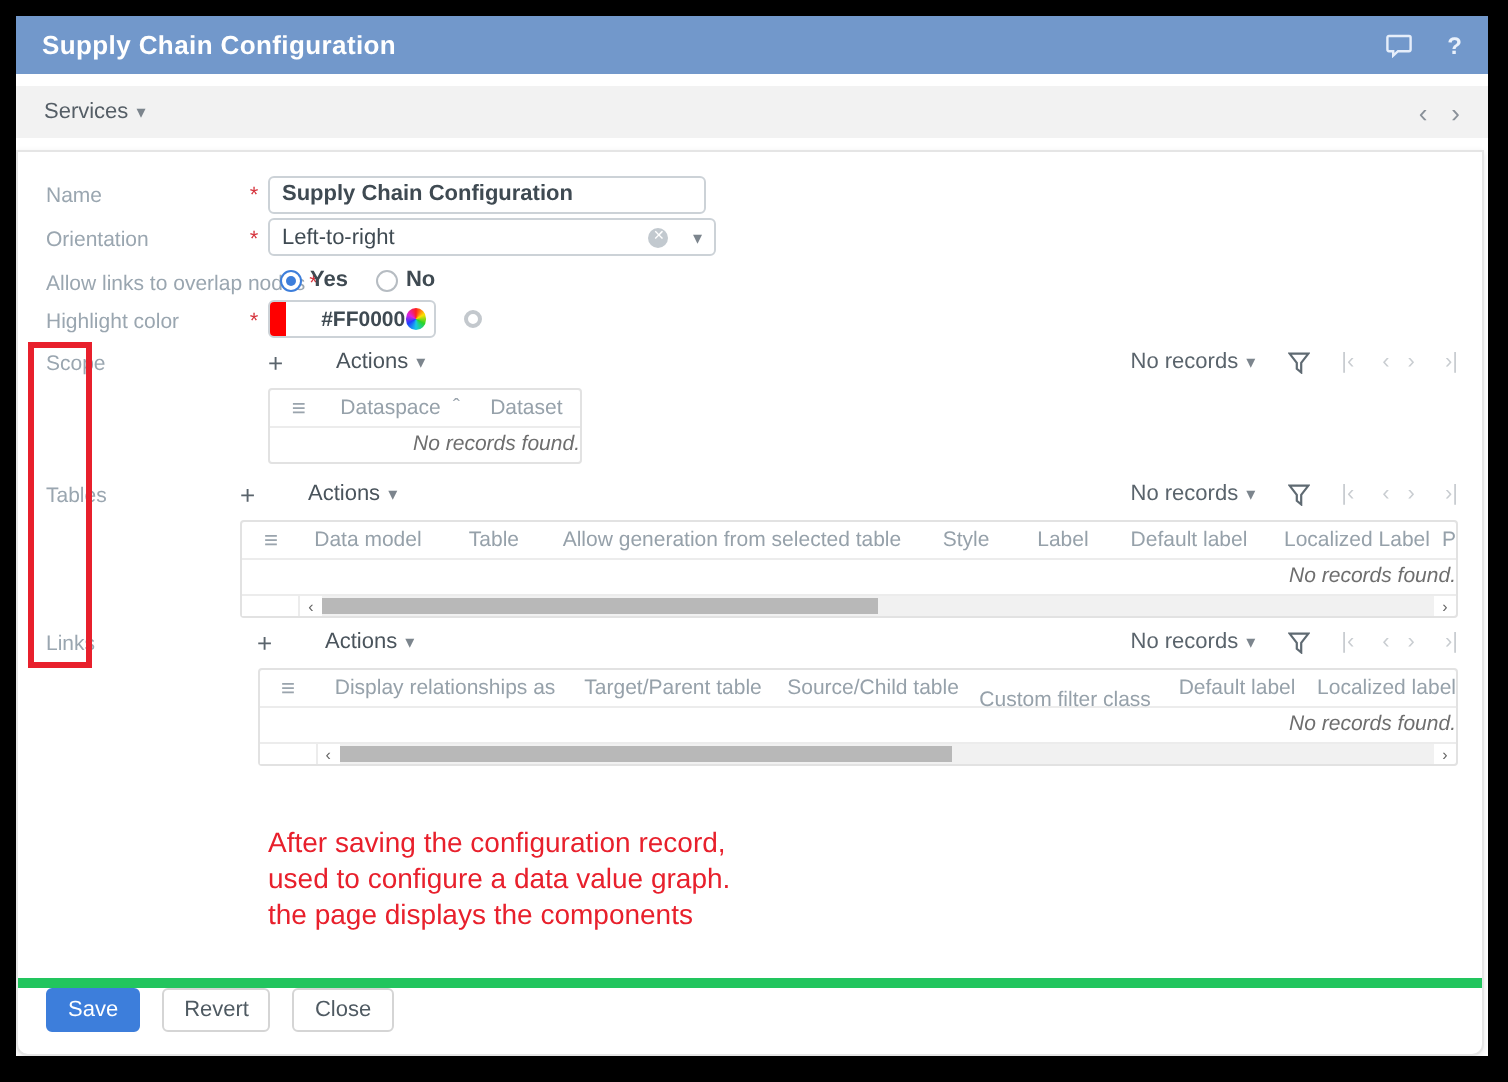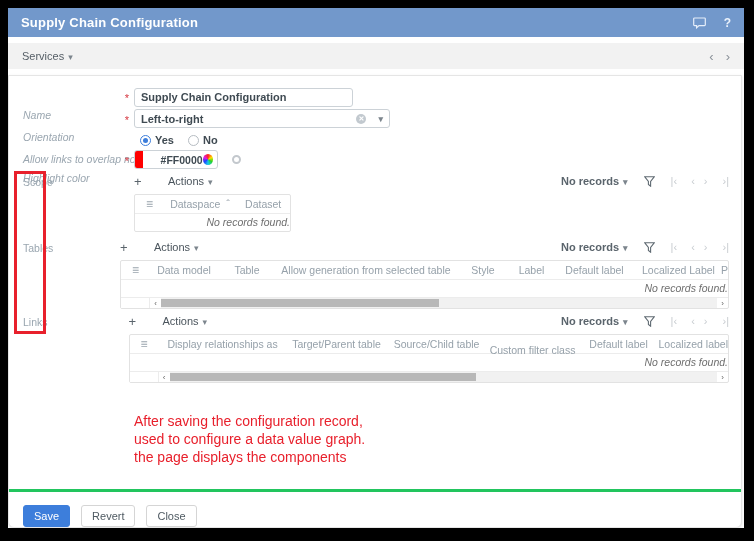--- a/index.html
+++ b/index.html
@@ -22,28 +22,28 @@
 
   
   .card { position:absolute; top:67px; left:0; width:734px; height:453px; background:#fff;
           border:1px solid #e5e5e5; border-radius:0 0 6px 6px; box-shadow:0 1px 3px rgba(0,0,0,.10); }
 
   .red-box { position:absolute; left:5px; top:95px; width:32px; height:163px; border:3px solid #e8202c; z-index:5; }
 
   
   .form-block { position:absolute; top:11px; left:0; right:0; }
   .form-row { position:relative; height:22px; }
-  .f-label { position:absolute; left:14px; top:22px; font-size:10.5px; color:#9aa6b0; white-space:nowrap;font-style:italic; }
+  .f-label { position:absolute; left:14px; top:5px; font-size:10.5px; color:#9aa6b0; white-space:nowrap; }
   .f-req { position:absolute; left:112px; width:12px; text-align:center; top:5px; color:#d6363f; font-size:11px; }
   .req-inline { color:#d6363f; font-size:11px; margin-left:2px; }
   .f-control { position:absolute; left:125px; top:0; }
   .txt-input { width:219px; height:19px; border:1px solid #ccd2d7; border-radius:3px; font-size:11px;
                color:#3f4a52; padding:0 6px; font-family:"Liberation Sans",sans-serif; font-weight:bold; }
-  .select-box { width:256px; height:19px; border:1px solid #ccd2d7; border-radius:3px; display:flex;
-                align-items:center; padding:0 6px; font-size:11px; color:#3f4a52; font-weight:bold; background:#fff; cursor:pointer; }
+  .select-box { width:224px; height:19px; border:1px solid #ccd2d7; border-radius:3px; display:flex;
+                align-items:center; padding:0 6px; font-size:11px; color:#3f4a52; font-weight:normal; background:#fff; cursor:pointer; }
   .select-box .grow { flex:1; }
   .clear-circle { width:10px; height:10px; border-radius:50%; background:#c2c9cf; color:#fff; font-size:7px;
                   line-height:10px; text-align:center; margin-right:8px; }
   .radio-row { display:flex; align-items:flex-end; gap:14px; padding-top:3px; margin-left:6px; }
   .radio-opt { display:flex; align-items:center; gap:4px; font-size:11px; color:#3f4a52; font-weight:bold; cursor:pointer; }
   .radio-dot { width:11px; height:11px; border-radius:50%; border:1px solid #b6bcc2; background:#fff; position:relative; }
   .radio-dot.sel { border-color:#3d7edb; }
   .radio-dot.sel::after { content:""; position:absolute; left:2px; top:2px; width:5px; height:5px; border-radius:50%; background:#3d7edb; }
   .color-field { width:84px; height:19px; border:1px solid #ccd2d7; border-radius:3px; display:flex; align-items:center; overflow:hidden; background:#fff; }
   .color-swatch { width:8px; align-self:stretch; }
@@ -54,43 +54,43 @@
 
   
   .section { position:absolute; left:0; right:0; display:flex; }
   .sec-scope { top:96px; } .sec-tables { top:162px; } .sec-links { top:236px; }
   .s-label { width:125px; padding-left:14px; padding-top:4px; font-size:10.5px; color:#9aa6b0; }
   .s-body { flex:1; padding-right:12px; }
   .grid-toolbar { height:18px; display:flex; align-items:center; margin-bottom:4px; }
   .plus-btn { font-size:13px; color:#5a646c; width:20px; cursor:pointer; }
   .actions-btn { font-size:11px; color:#4a545c; margin-left:14px; cursor:pointer; }
   .tb-right { margin-left:auto; display:flex; align-items:center; }
-  .records-dd { font-size:11px; color:#5a646c; cursor:pointer;font-weight:bold; }
+  .records-dd { font-size:11px; color:#5a646c; cursor:pointer; }
   .funnel { margin-left:16px; cursor:pointer; display:flex; }
   .pager { display:flex; align-items:center; color:#c9cdd1; font-size:11px; margin-left:16px; }
   .pg { cursor:default; }
   .pg-first { margin-right:14px; } .pg-next { margin-left:9px; } .pg-last { margin-left:15px; }
   .grid-wrap { border:1px solid #e2e2e2; border-radius:2px; background:#fff; }
   .g-head { display:flex; height:19px; align-items:center; border-bottom:1px solid #ececec; }
   .g-th { font-size:10.5px; color:#96a1aa; text-align:center; white-space:nowrap; overflow:hidden; }
   .burger { color:#9aa4ad; font-size:12px; text-align:center; }
   .sort-asc { color:#9aa4ad; font-size:11px; margin-left:6px; }
   .g-empty { height:17px; font-size:10.5px; color:#6e6e6e; font-style:italic; text-align:right; line-height:17px; }
   .hscroll { height:11px; border-top:1px solid #ececec; display:flex; align-items:center; }
   .hs-fixed { width:29px; align-self:stretch; border-right:1px solid #ececec; background:#fff; }
   .hs-arrow { width:11px; text-align:center; font-size:8px; color:#666; }
   .hs-track { flex:1; align-self:stretch; background:#f1f1f1; position:relative; }
   .hs-thumb { position:absolute; top:1px; bottom:1px; left:0; background:#b8b8b8; }
 
   
   .annotation { position:absolute; left:125px; top:336px; font-size:14px; line-height:18px; color:#e8202c; z-index:4; }
 
   
-  .footer { position:absolute; left:0; right:0; top:413px; bottom:0; border-top:3px solid #22c55e;
-            display:flex; align-items:flex-end; padding-left:14px; gap:11px; }
+  .footer { position:absolute; left:0; right:0; top:413px; bottom:0; border-top:5px solid #22c55e;
+            display:flex; align-items:flex-start; padding-left:14px; gap:11px; }
   .btn { font-size:11px; padding:4px 10px; border-radius:3px; border:1px solid #d5d5d5; background:#fff; color:#4f5a62; cursor:pointer;
          font-family:"Liberation Sans",sans-serif; }
   .btn.primary { background:#3d7edb; border-color:#3d7edb; color:#fff; }
 </style>
 </head>
 <body>
 
 <div class="window">
 
   <div class="app-header">

